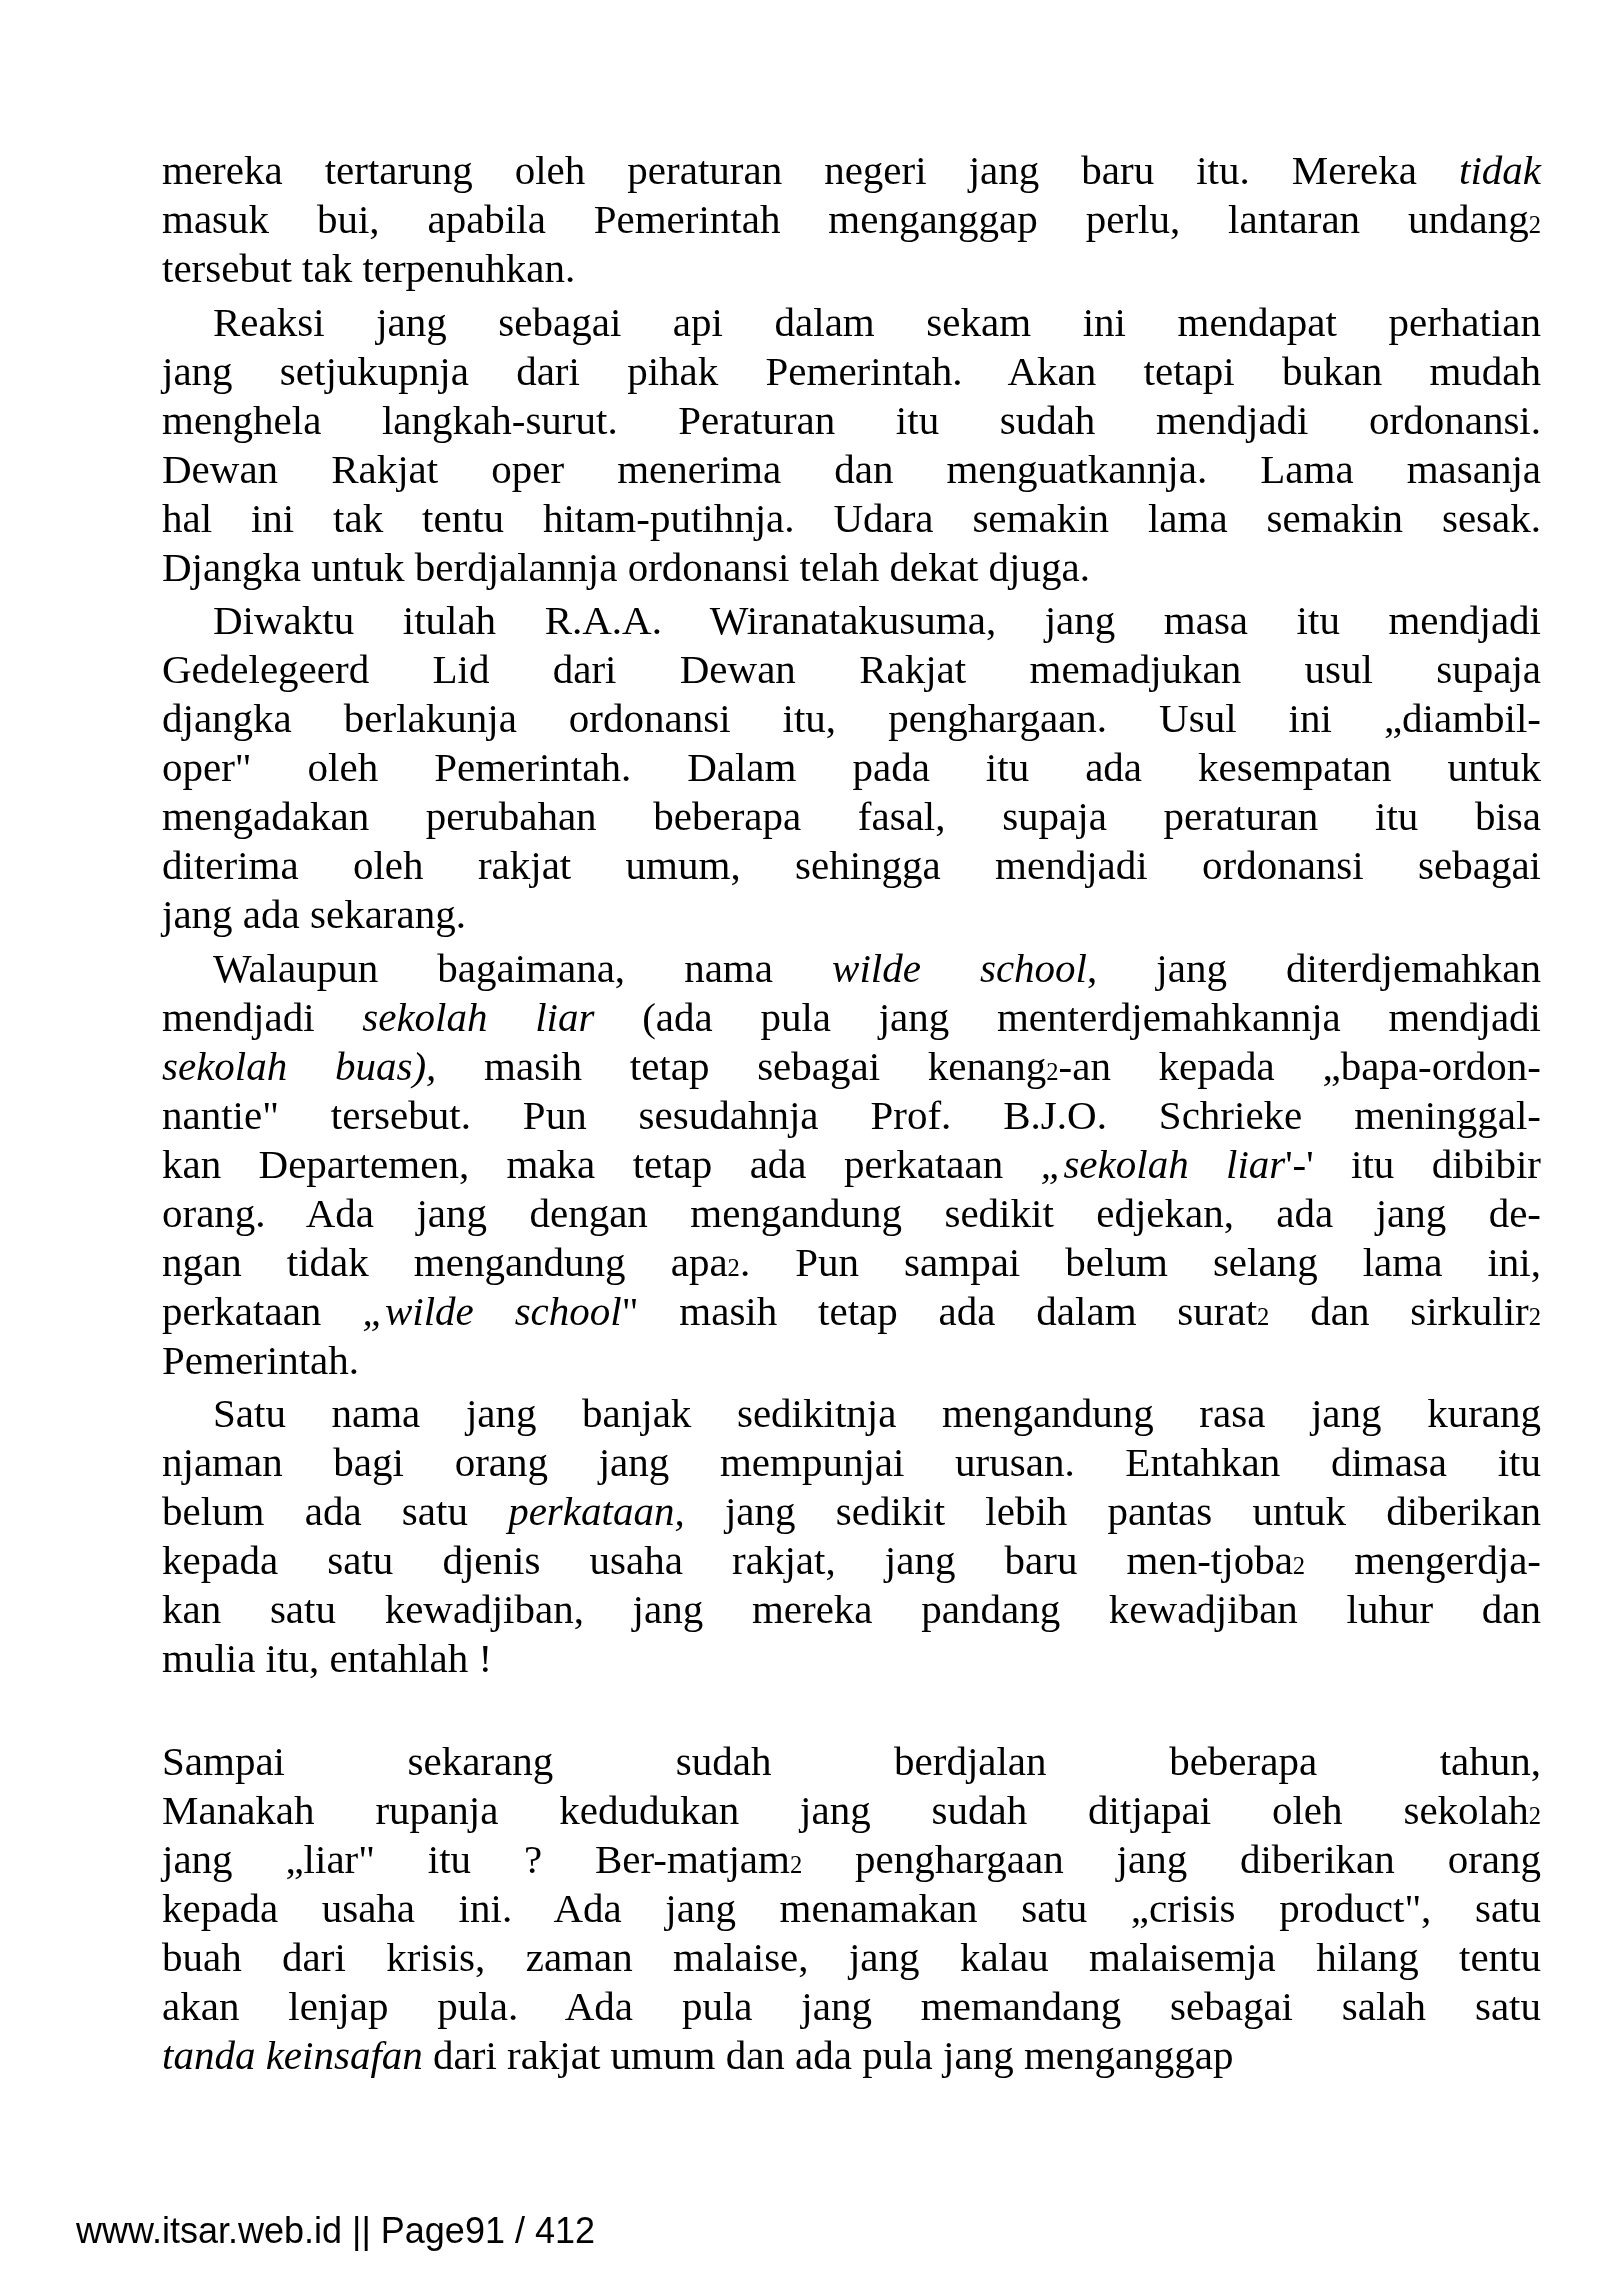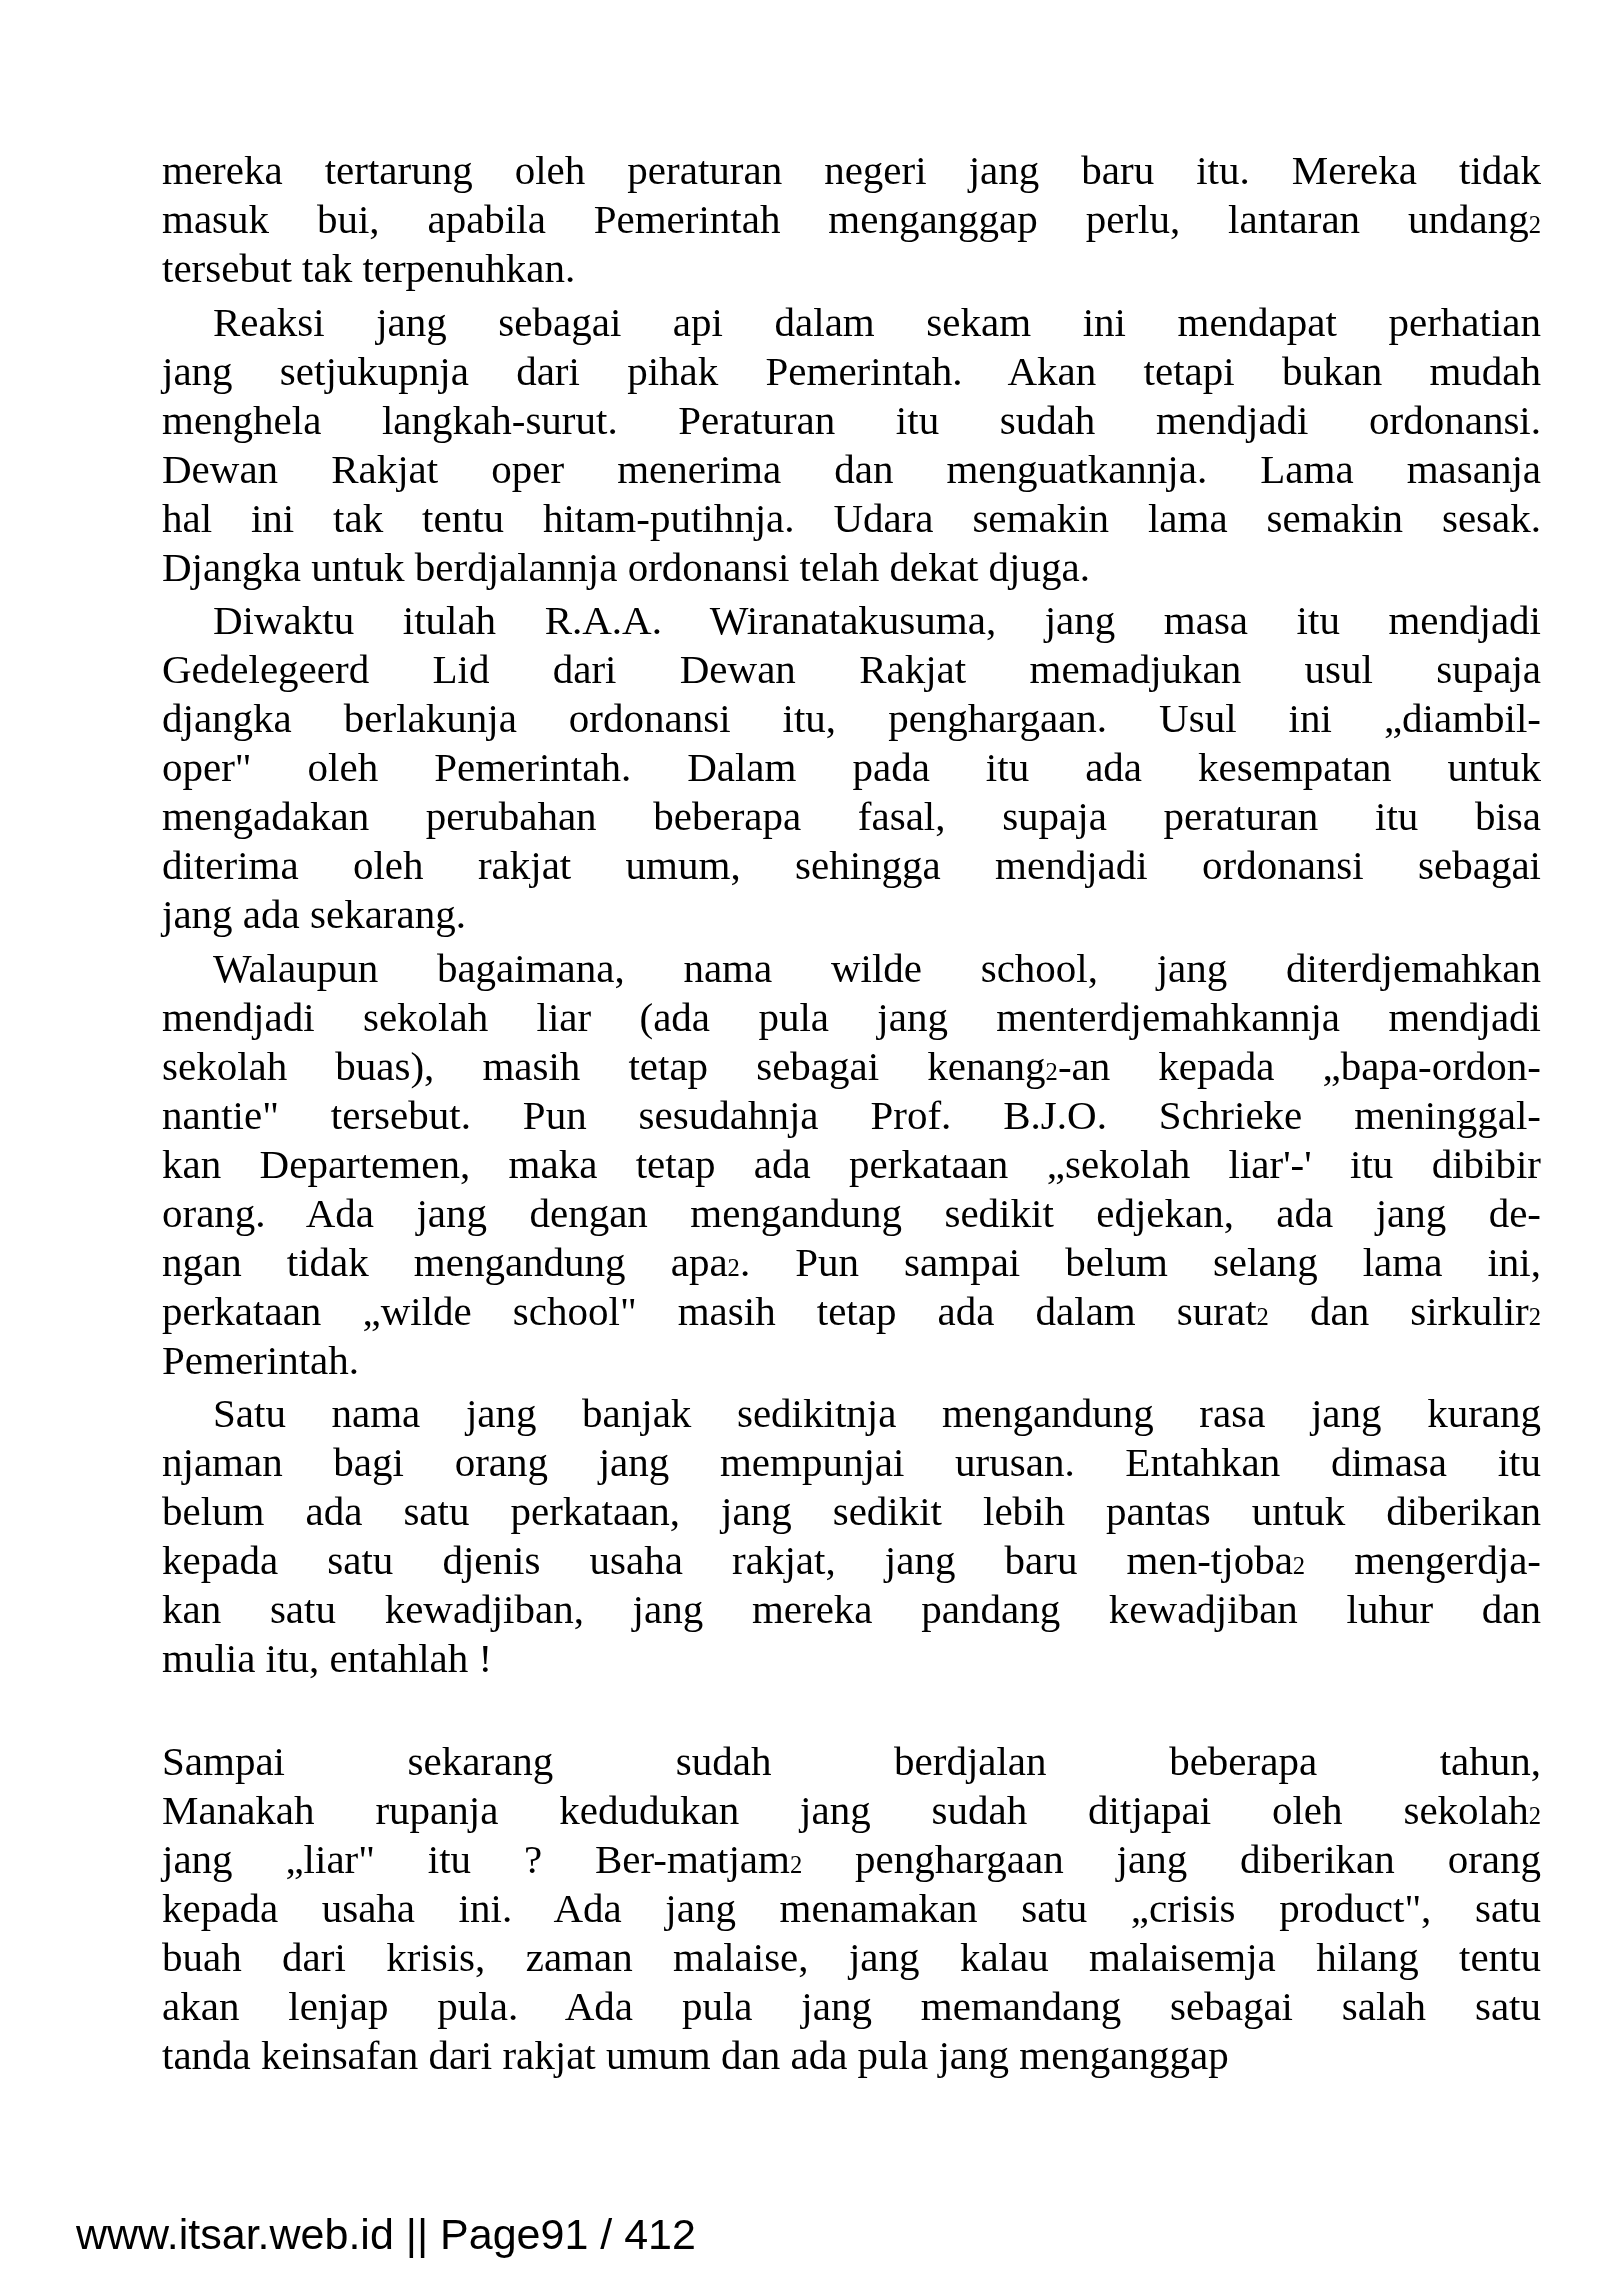--- a/index.html
+++ b/index.html
@@ -26,32 +26,32 @@
     font-size: 41px;
     line-height: 49px;
     color: #000000;
   }
   .para + .para { margin-top: 4.6px; }
   .para.gap { margin-top: 54px; }
   .line { min-height: 49px; }
   .line.j { text-align: justify; text-align-last: justify; }
   .line.l { text-align: right; text-align-last: left; }
   .line.ind { text-indent: 51px; }
-  .seg-italic { }
+  .seg-italic { font-style: italic; }
   .seg-sup {
     font-size: 60%;
     vertical-align: 42%;
     line-height: 0;
   }
   .footer {
     position: absolute;
     left: 76px;
     top: 2213px;
     font-family: "Liberation Sans", sans-serif;
-    font-size: 43px;
+    font-size: 36px;
     line-height: 1;
     color: #000000;
     white-space: nowrap;
   }
 </style>
 </head>
 <body>
 
 <div class="page">
   <div class="text-block" id="text-block">

